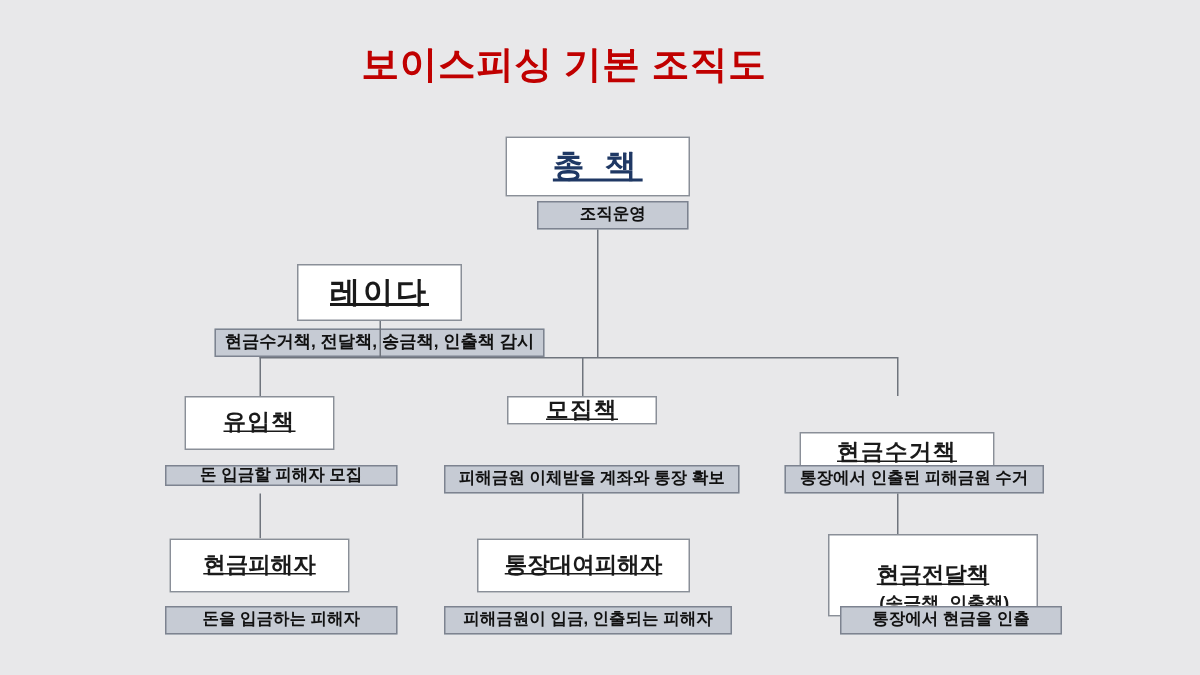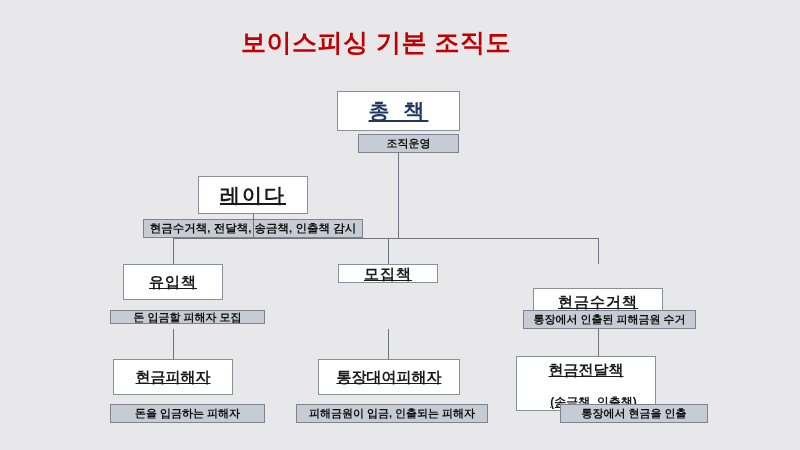--- a/index.html
+++ b/index.html
@@ -116,20 +116,23 @@
   <div class="box lvl2" style="left:123px; top:264px; width:100px; height:36px;">
     <span>유입책</span>
   </div>
   <div class="caption" style="left:110px; top:310px; width:155px; height:14px;">
     <span>돈 입금할 피해자 모집</span>
   </div>
 
   <div class="box lvl2" style="left:338px; top:264px; width:100px; height:19px;">
     <span>모집책</span>
   </div>
+  <div class="caption" style="left:296px; top:310px; width:197px; height:19px;">
+    <span>피해금원 이체받을 계좌와 통장 확보</span>
+  </div>
 
   <div class="box lvl2" style="left:533px; top:264px; width:130px; height:28px;margin-top:24px;">
     <span>현금수거책</span>
   </div>
   <div class="caption" style="left:523px; top:310px; width:173px; height:19px;">
     <span>통장에서 인출된 피해금원 수거</span>
   </div>
 
   <div class="vline" style="left:173px; top:329px; height:30px;"></div>
   <div class="vline" style="left:388px; top:329px; height:30px;"></div>
@@ -142,21 +145,21 @@
     <span>돈을 입금하는 피해자</span>
   </div>
 
   <div class="box lvl3" style="left:318px; top:359px; width:142px; height:36px;">
     <span>통장대여피해자</span>
   </div>
   <div class="caption" style="left:296px; top:404px; width:192px; height:19px;">
     <span>피해금원이 입금, 인출되는 피해자</span>
   </div>
 
-  <div class="box lvl3" style="left:516px; top:356px; width:140px; height:55px; flex-direction:column; justify-content:space-between; padding-top:4px;">
+  <div class="box lvl3" style="left:552px; top:356px; width:140px; height:55px; flex-direction:column; justify-content:flex-end; padding-top:4px;">
     <span>현금전달책</span>
     <span style="font-size:12px; font-weight:bold; margin-top:4px;margin-left:15px;">(송금책, 인출책)</span>
   </div>
   <div class="caption" style="left:560px; top:404px; width:148px; height:19px;">
     <span>통장에서 현금을 인출</span>
   </div>
 
 </div>
 
 </body></html>

